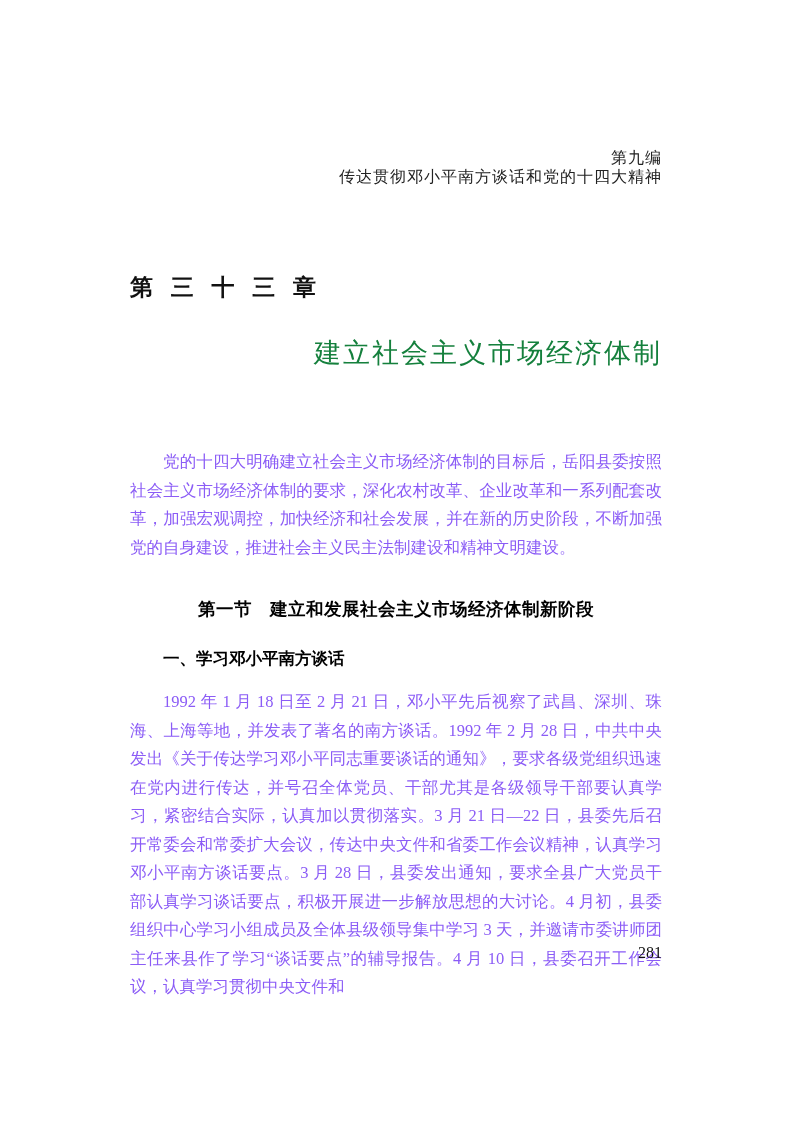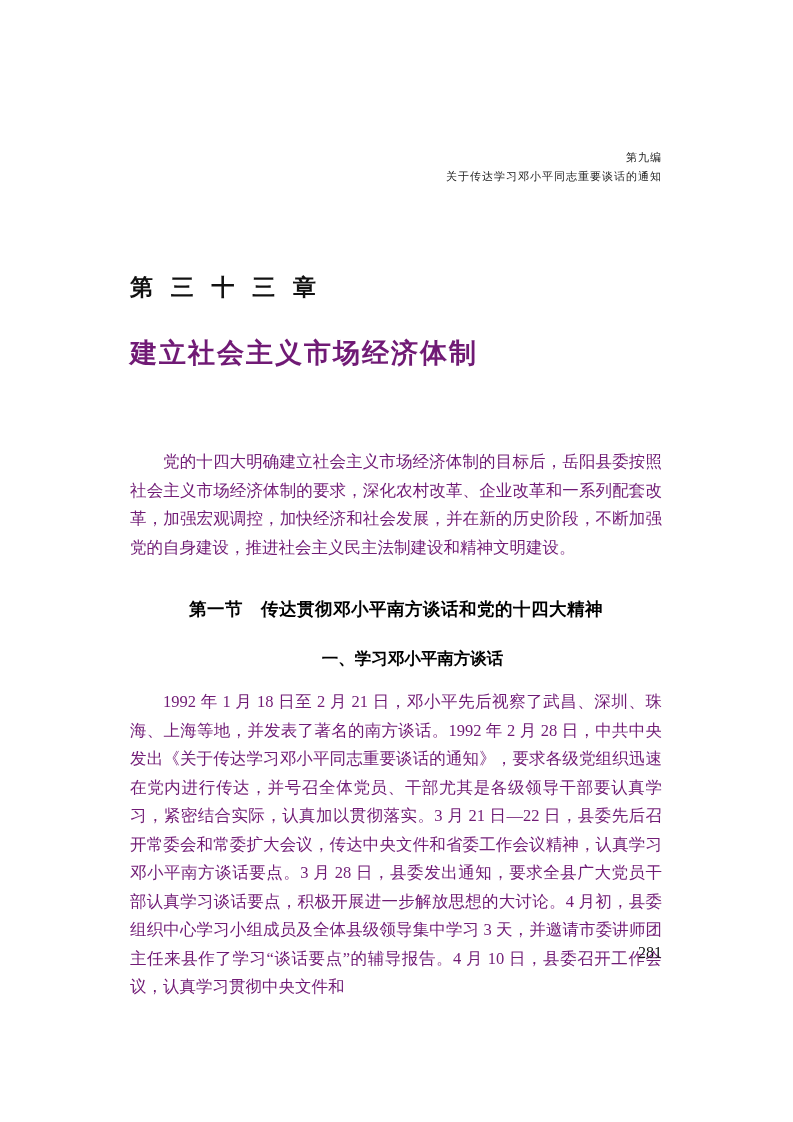--- a/index.html
+++ b/index.html
@@ -22,57 +22,57 @@
     height: 1122px;
     background: #ffffff;
     overflow: hidden;
   }
   .running-head {
     position: absolute;
     top: 148px;
     left: 130px;
     width: 532px;
     text-align: right;
-    font-size: 11px;
+    font-size: 16px;
     line-height: 19px;
     color: #222222;
     letter-spacing: 1px;
   }
   .chapter-line {
     position: absolute;
     top: 272px;
     left: 130px;
     width: 532px;
     text-align: left;
     font-size: 23px;
     font-weight: 600;
     letter-spacing: 6px;
     color: #111111;
   }
   .main-title {
     position: absolute;
     top: 335px;
     left: 130px;
     width: 532px;
-    text-align: left;
+    text-align: right;
     font-size: 27px;
-    font-weight: bold;
+    font-weight: normal;
     letter-spacing: 2px;
-    color: #701a75;
+    color: #15803d;
     font-family: "Liberation Sans", "DejaVu Sans", sans-serif;
   }
   .para {
     position: absolute;
     left: 130px;
     width: 532px;
     font-size: 16.5px;
     line-height: 28.5px;
     text-align: justify;
     text-justify: inter-ideograph;
-    color: #701a75;
+    color: #8b5cf6;
   }
   .para p {
     margin: 0;
     text-indent: 2em;
   }
   .para-1 { top: 448px; }
   .section-heading {
     position: absolute;
     top: 597px;
     left: 130px;
@@ -87,52 +87,51 @@
   .subsection-heading {
     position: absolute;
     top: 648px;
     left: 130px;
     width: 532px;
     font-size: 16.5px;
     font-weight: bold;
     color: #000000;
     font-family: Liberation Mono, monospace;
     text-indent: 2em;
-    text-align: center;
   }
   .para-2 { top: 688px; }
   .page-number {
     position: absolute;
     top: 944px;
     left: 130px;
     width: 532px;
     text-align: right;
     font-size: 16px;
     color: #111111;
   }
 </style>
 </head>
 <body>
 
 <div class="page">
 
   <div class="running-head">
     <div>第九编</div>
-    <div>关于传达学习邓小平同志重要谈话的通知</div>
+    <div>传达贯彻邓小平南方谈话和党的十四大精神</div>
   </div>
 
   <div class="chapter-line">第 三 十 三 章</div>
 
   <div class="main-title">建立社会主义市场经济体制</div>
 
   <div class="para para-1">
     <p>党的十四大明确建立社会主义市场经济体制的目标后，岳阳县委按照社会主义市场经济体制的要求，深化农村改革、企业改革和一系列配套改革，加强宏观调控，加快经济和社会发展，并在新的历史阶段，不断加强党的自身建设，推进社会主义民主法制建设和精神文明建设。</p>
   </div>
 
-  <div class="section-heading">第一节　传达贯彻邓小平南方谈话和党的十四大精神</div>
+  <div class="section-heading">第一节　建立和发展社会主义市场经济体制新阶段</div>
 
   <div class="subsection-heading">一、学习邓小平南方谈话</div>
 
   <div class="para para-2">
     <p>1992 年 1 月 18 日至 2 月 21 日，邓小平先后视察了武昌、深圳、珠海、上海等地，并发表了著名的南方谈话。1992 年 2 月 28 日，中共中央发出《关于传达学习邓小平同志重要谈话的通知》，要求各级党组织迅速在党内进行传达，并号召全体党员、干部尤其是各级领导干部要认真学习，紧密结合实际，认真加以贯彻落实。3 月 21 日—22 日，县委先后召开常委会和常委扩大会议，传达中央文件和省委工作会议精神，认真学习邓小平南方谈话要点。3 月 28 日，县委发出通知，要求全县广大党员干部认真学习谈话要点，积极开展进一步解放思想的大讨论。4 月初，县委组织中心学习小组成员及全体县级领导集中学习 3 天，并邀请市委讲师团主任来县作了学习“谈话要点”的辅导报告。4 月 10 日，县委召开工作会议，认真学习贯彻中央文件和</p>
   </div>
 
   <div class="page-number">281</div>
 
 </div>

